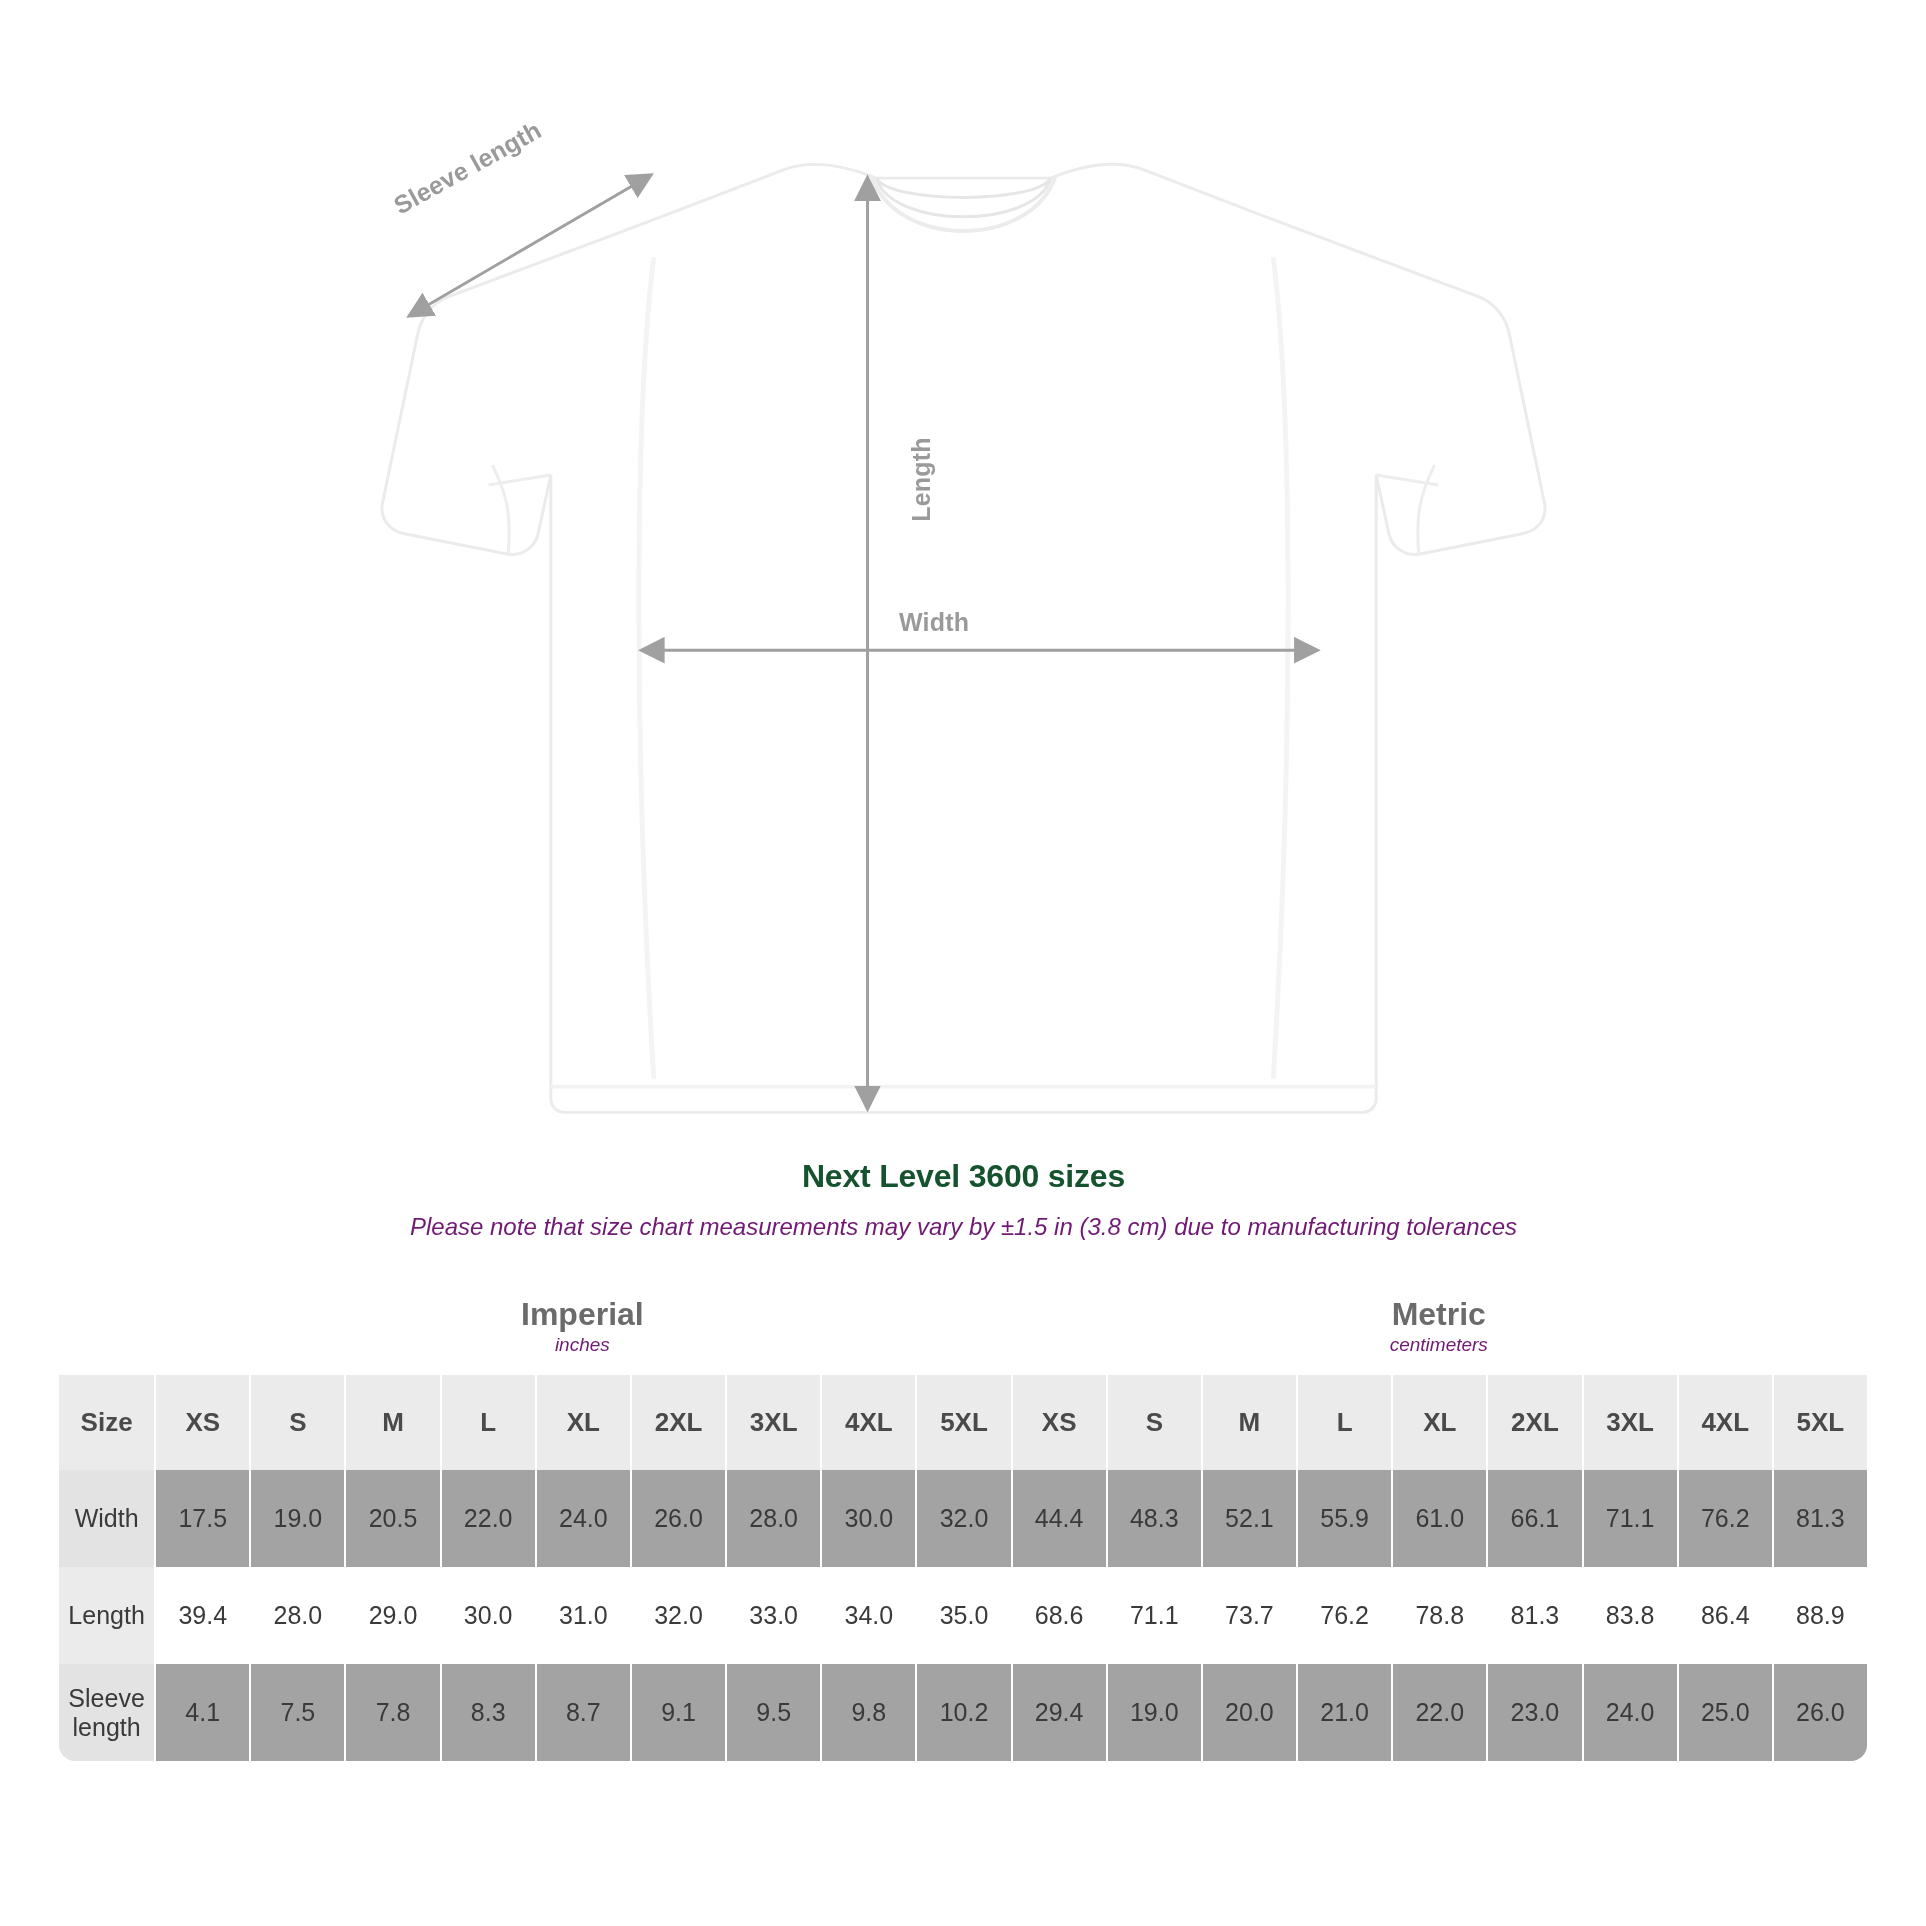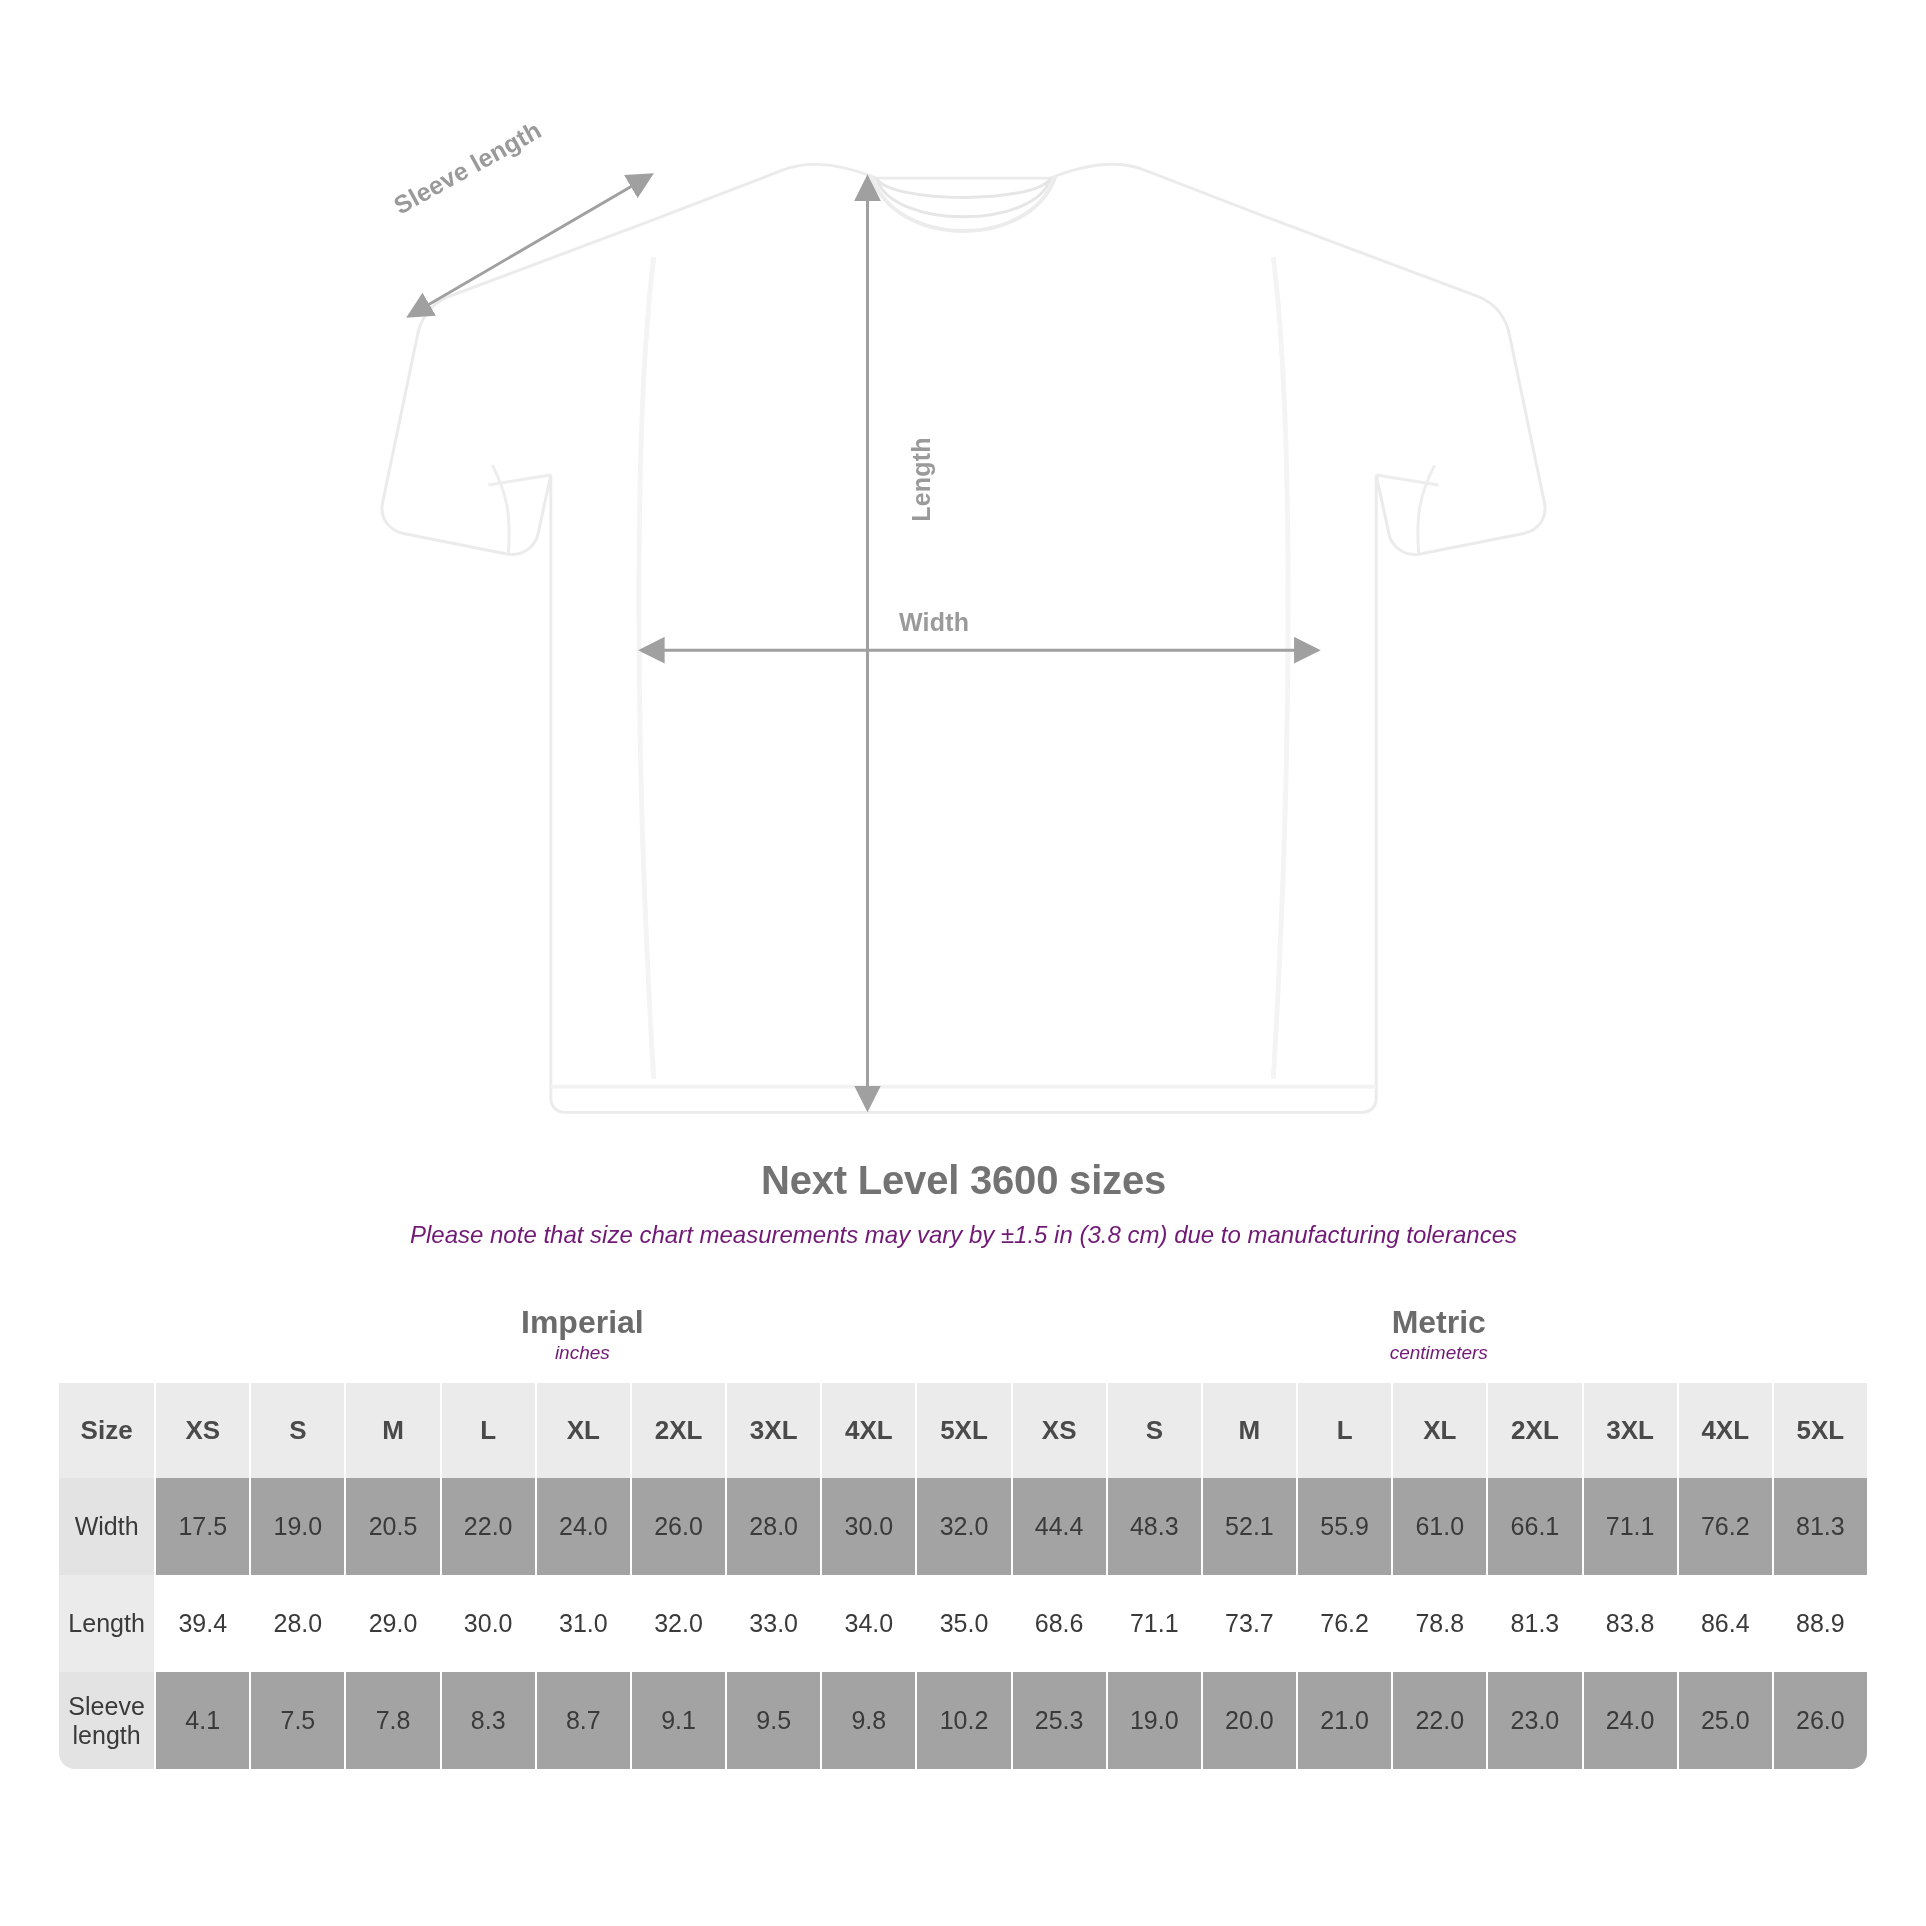--- a/index.html
+++ b/index.html
@@ -55,23 +55,23 @@
     left: 899px;
     top: 608px;
   }
 
   
   .titles {
     text-align: center;
     margin-top: 10px;
   }
   .chart-title {
-    font-size: 40px;
-    font-weight: bold;
-    color: #737373;
+    font-size: 32px;
+    font-weight: bold;
+    color: #14532d;
     margin: 0;
     letter-spacing: -0.2px;
   }
   .chart-note {
     font-size: 24px;
     font-style: italic;
     color: #701a75;
     margin-top: 18px;
   }
 
@@ -309,21 +309,21 @@
           <td class="rowlabel bl-round">Sleeve length</td>
           <td class="sep-left">4.1</td>
           <td class="sep-left">7.5</td>
           <td class="sep-left">7.8</td>
           <td class="sep-left">8.3</td>
           <td class="sep-left">8.7</td>
           <td class="sep-left">9.1</td>
           <td class="sep-left">9.5</td>
           <td class="sep-left">9.8</td>
           <td class="sep-left">10.2</td>
-          <td class="sep-left">25.3</td>
+          <td class="sep-left">29.4</td>
           <td class="sep-left">19.0</td>
           <td class="sep-left">20.0</td>
           <td class="sep-left">21.0</td>
           <td class="sep-left">22.0</td>
           <td class="sep-left">23.0</td>
           <td class="sep-left">24.0</td>
           <td class="sep-left">25.0</td>
           <td class="sep-left br-round">26.0</td>
         </tr>
       </tbody>

